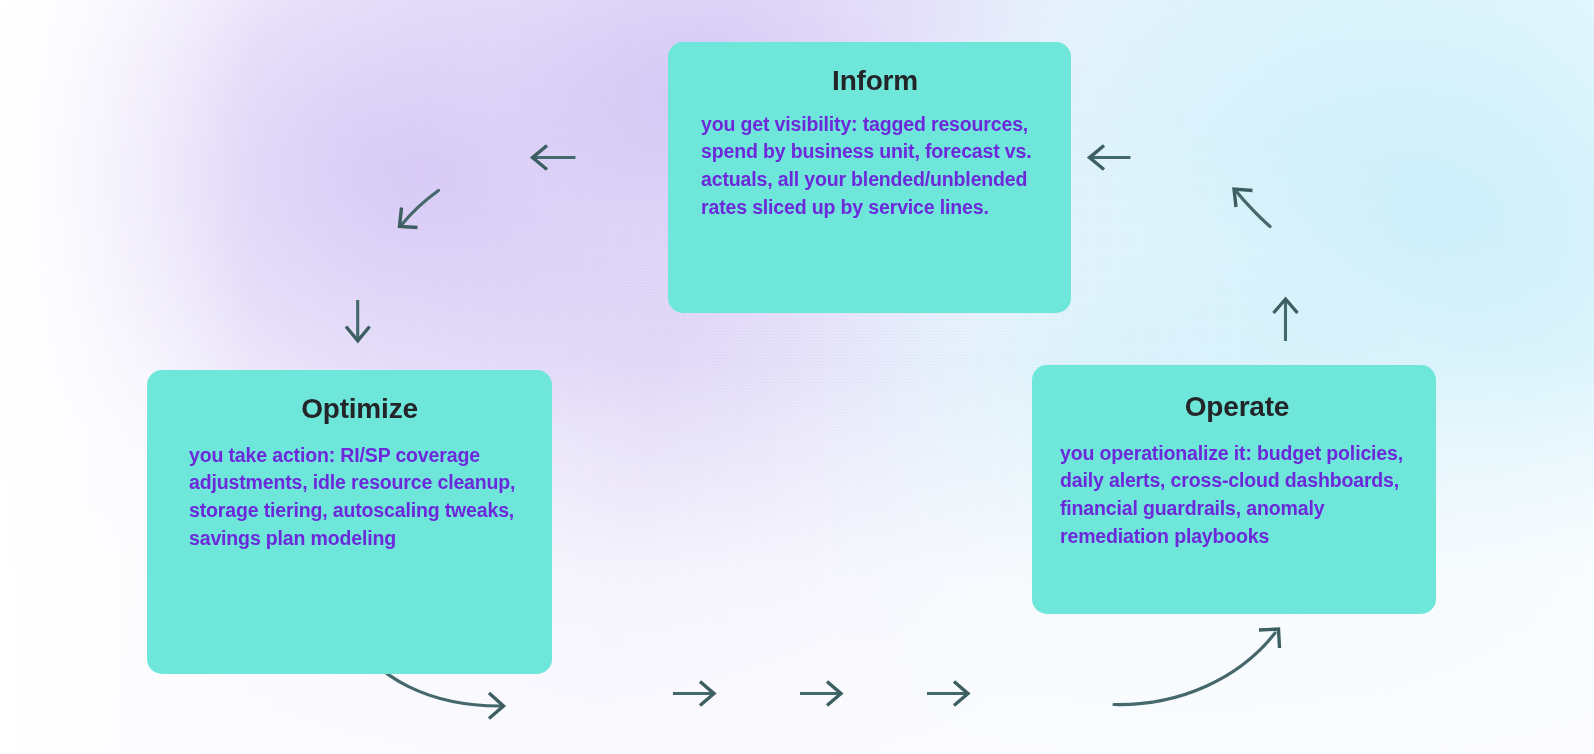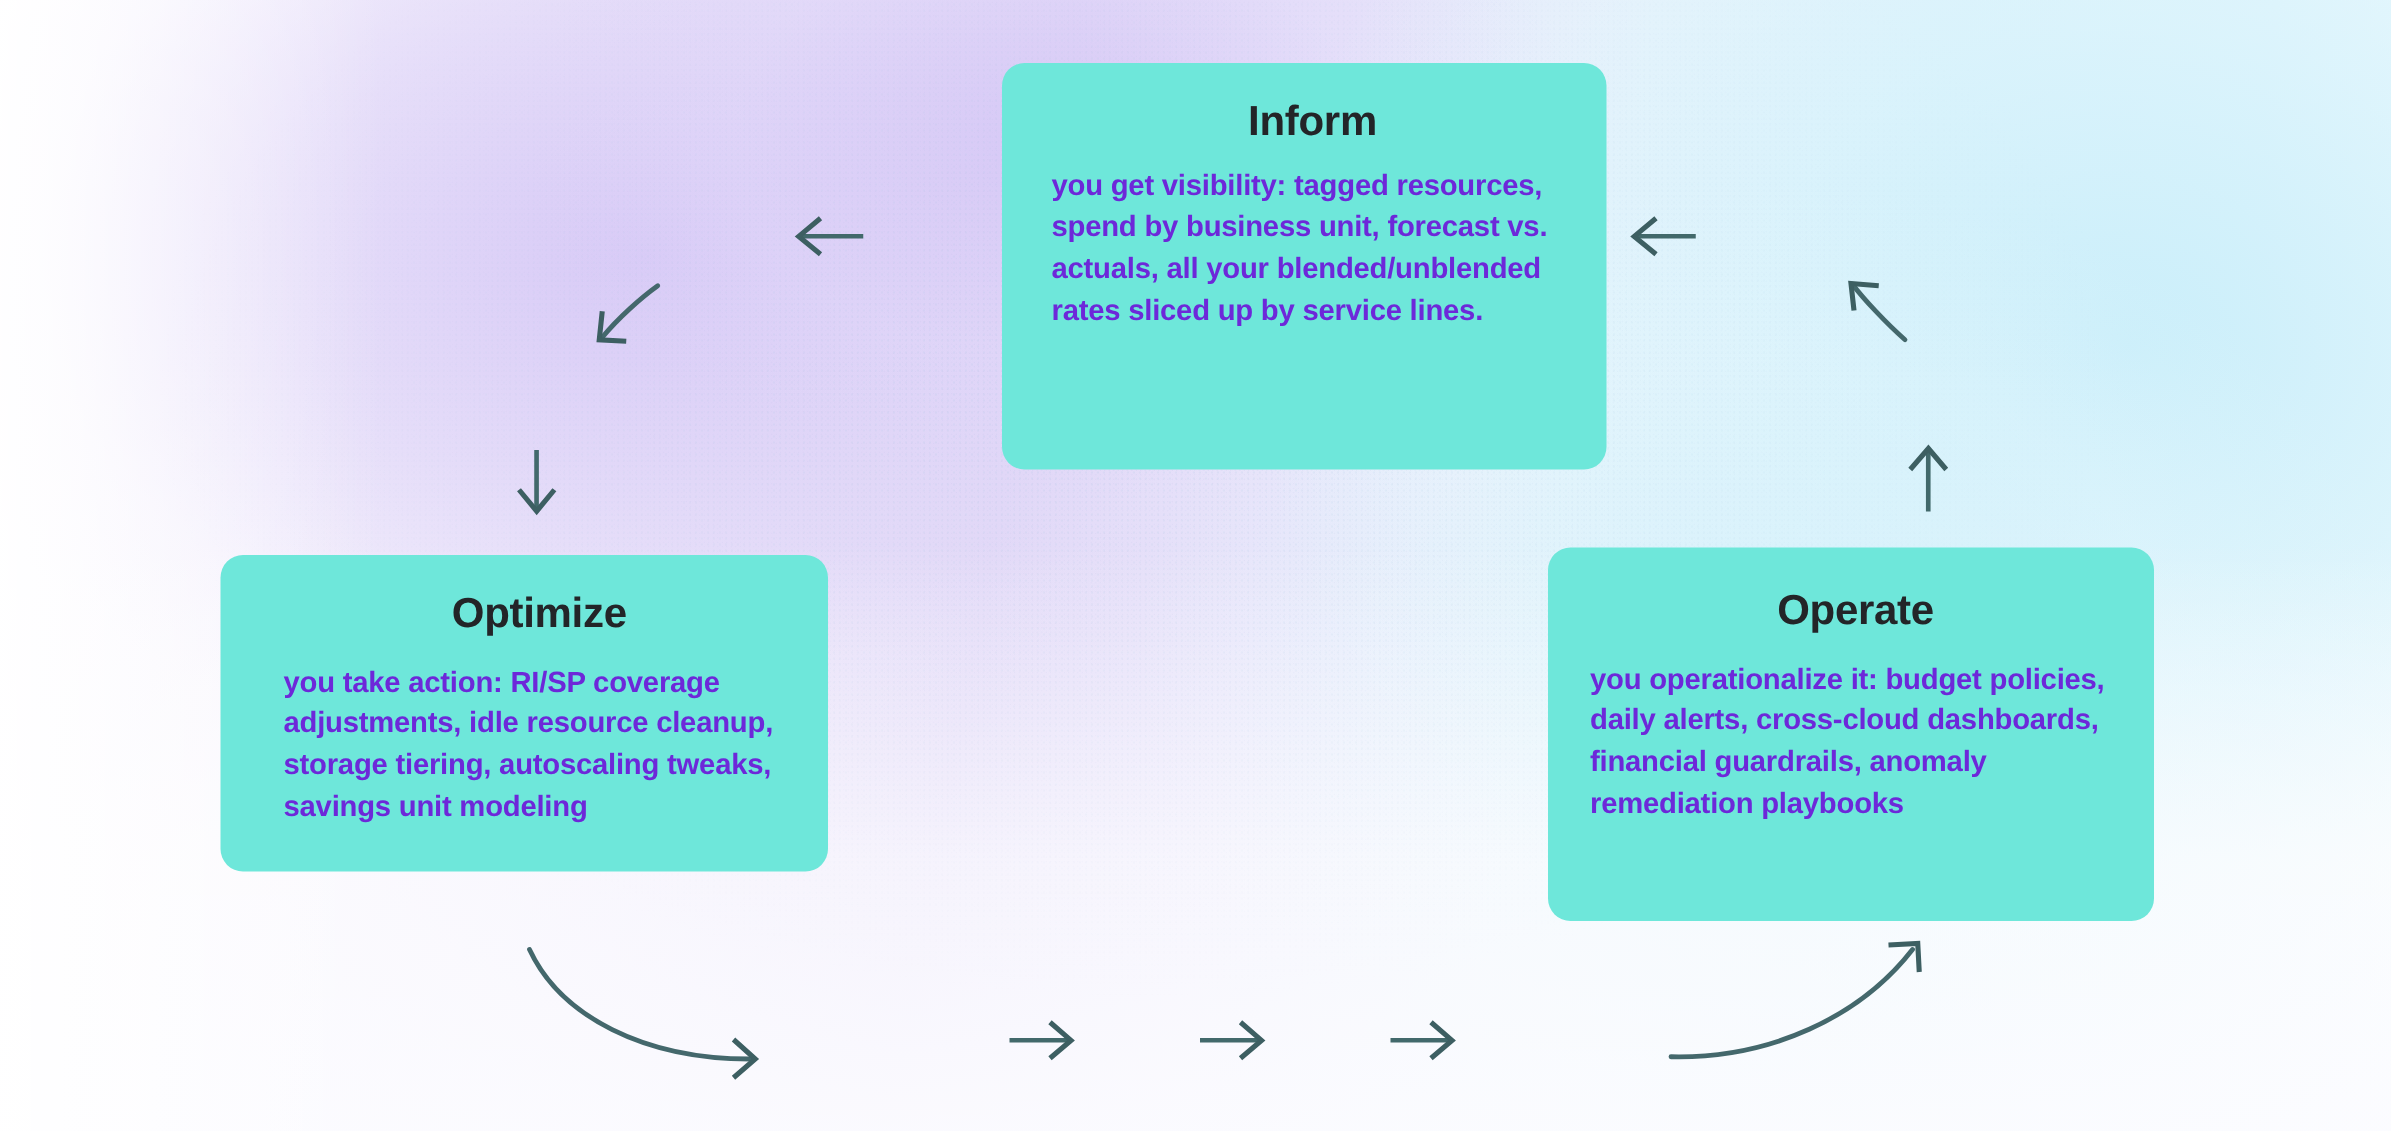--- a/index.html
+++ b/index.html
@@ -114,21 +114,21 @@
     font-weight: bold;
     color: #6d28d9;
     line-height: 27.6px;
     letter-spacing: -0.15px;
     text-align: left;
   }
 
   #card-inform      { left: 620px; top: 42px;  width: 403px; height: 271px; padding: 24px 22px 0 33px; margin-left: 48px; }
   #card-inform .card-body { margin-top: 14px; }
 
-  #card-optimize    { left: 147px; top: 370px; width: 405px; height: 211px; padding: 24px 22px 0 42px; }
+  #card-optimize    { left: 147px; top: 370px; width: 405px; height: 304px; padding: 24px 22px 0 42px; }
   #card-optimize .card-body { margin-top: 17px; }
 
   #card-operate     { left: 1032px; top: 365px; width: 404px; height: 249px; padding: 27px 22px 0 28px; }
   #card-operate .card-body { margin-top: 17px; }
 
   
   #arrows {
     position: absolute;
     left: 0; top: 0;
     width: 1594px;
@@ -226,21 +226,21 @@
     </g>
   </svg>
 
   <div class="card" id="card-inform">
     <div class="card-title">Inform</div>
     <div class="card-body">you get visibility: tagged resources, spend by business unit, forecast vs. actuals, all your blended/unblended rates sliced up by service lines.</div>
   </div>
 
   <div class="card" id="card-optimize">
     <div class="card-title">Optimize</div>
-    <div class="card-body">you take action: RI/SP coverage adjustments, idle resource cleanup, storage tiering, autoscaling tweaks, savings unit modeling</div>
+    <div class="card-body">you take action: RI/SP coverage adjustments, idle resource cleanup, storage tiering, autoscaling tweaks, savings plan modeling</div>
   </div>
 
   <div class="card" id="card-operate">
     <div class="card-title">Operate</div>
     <div class="card-body">you operationalize it: budget policies, daily alerts, cross-cloud dashboards, financial guardrails, anomaly remediation playbooks</div>
   </div>
 
 </div>
 
 </body></html>

